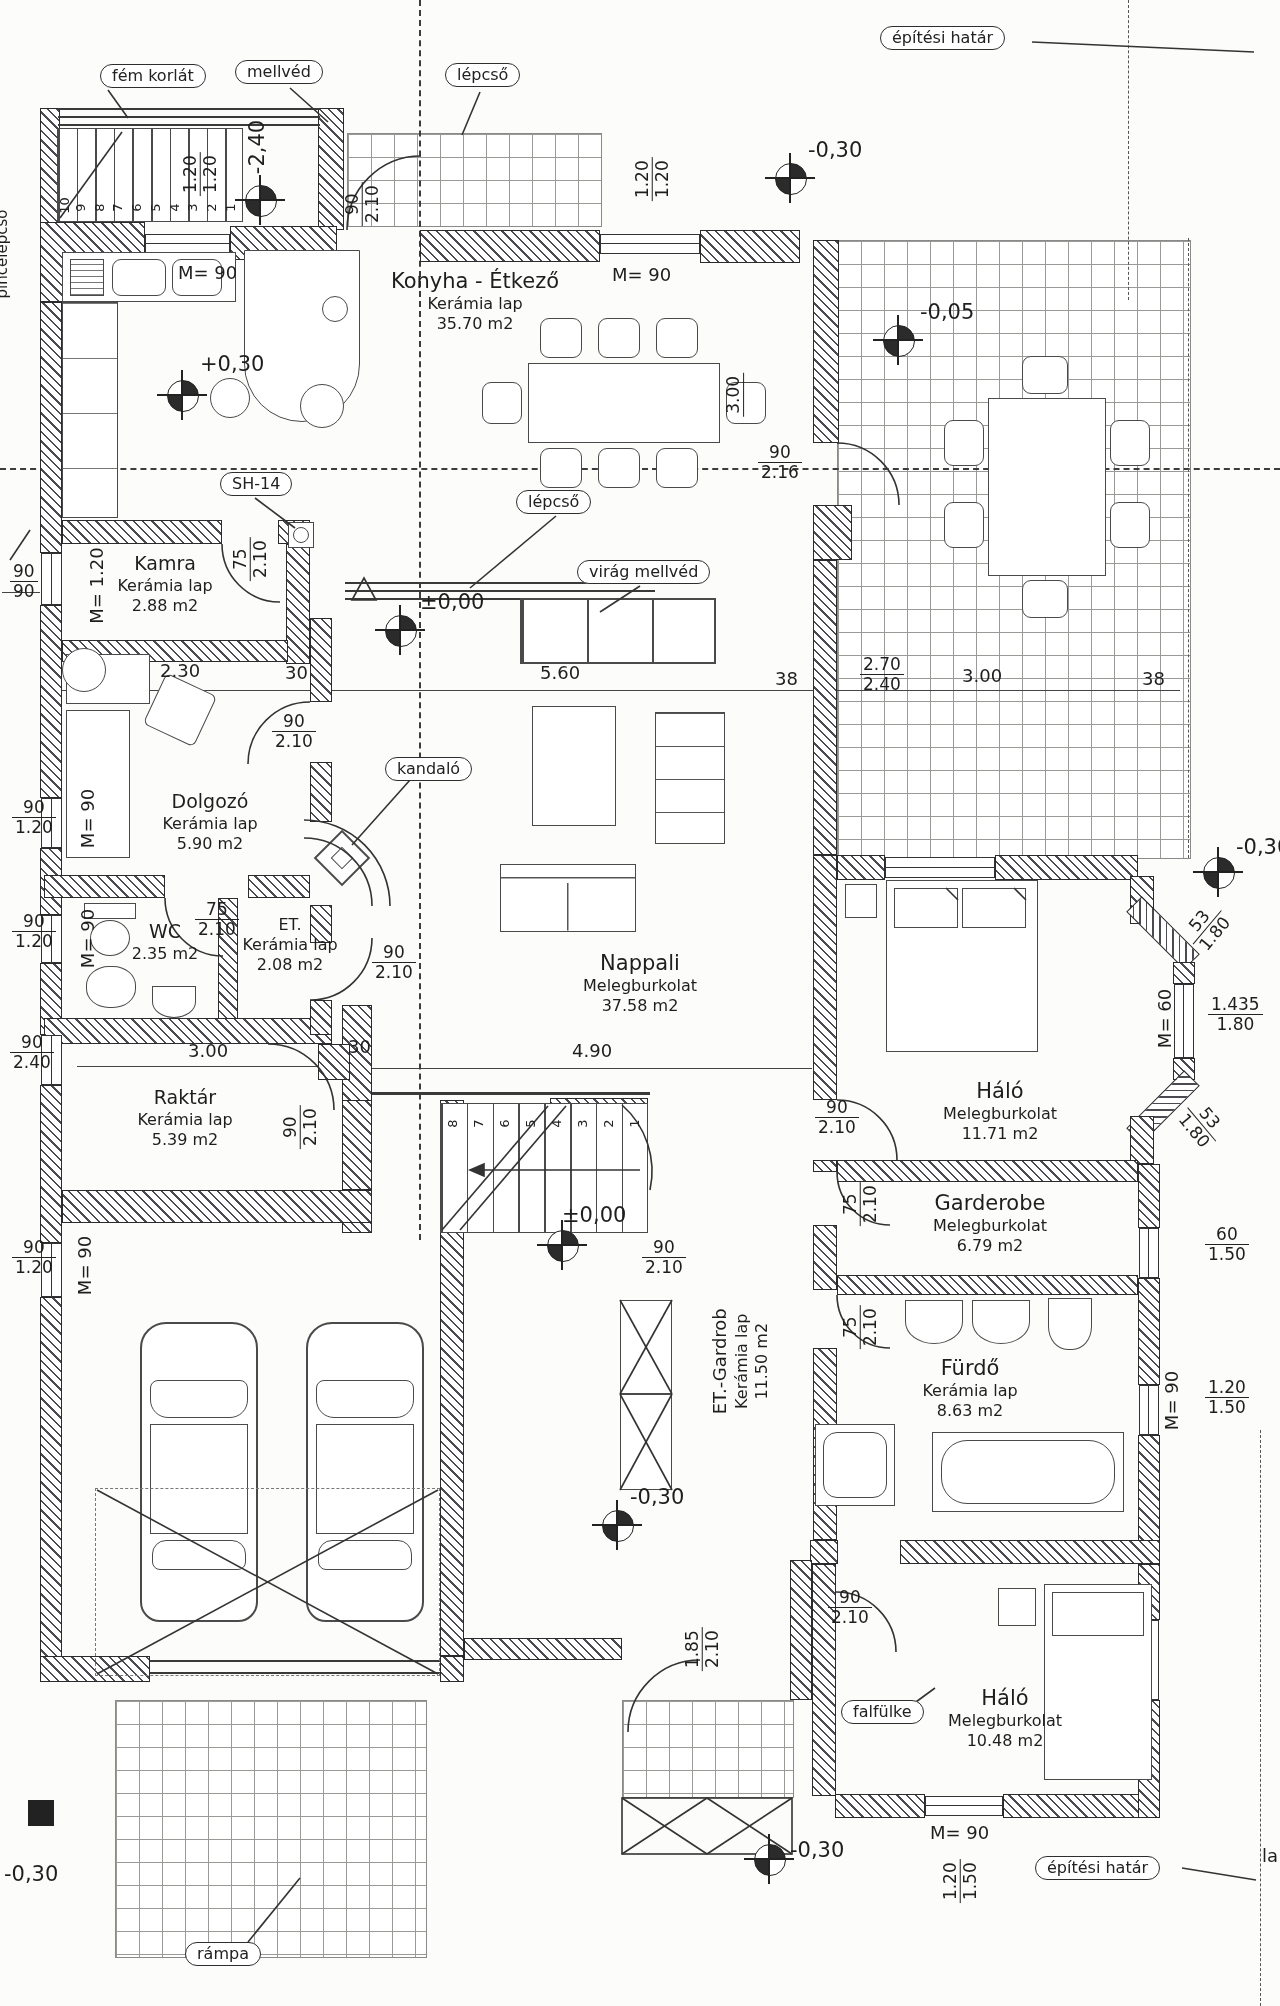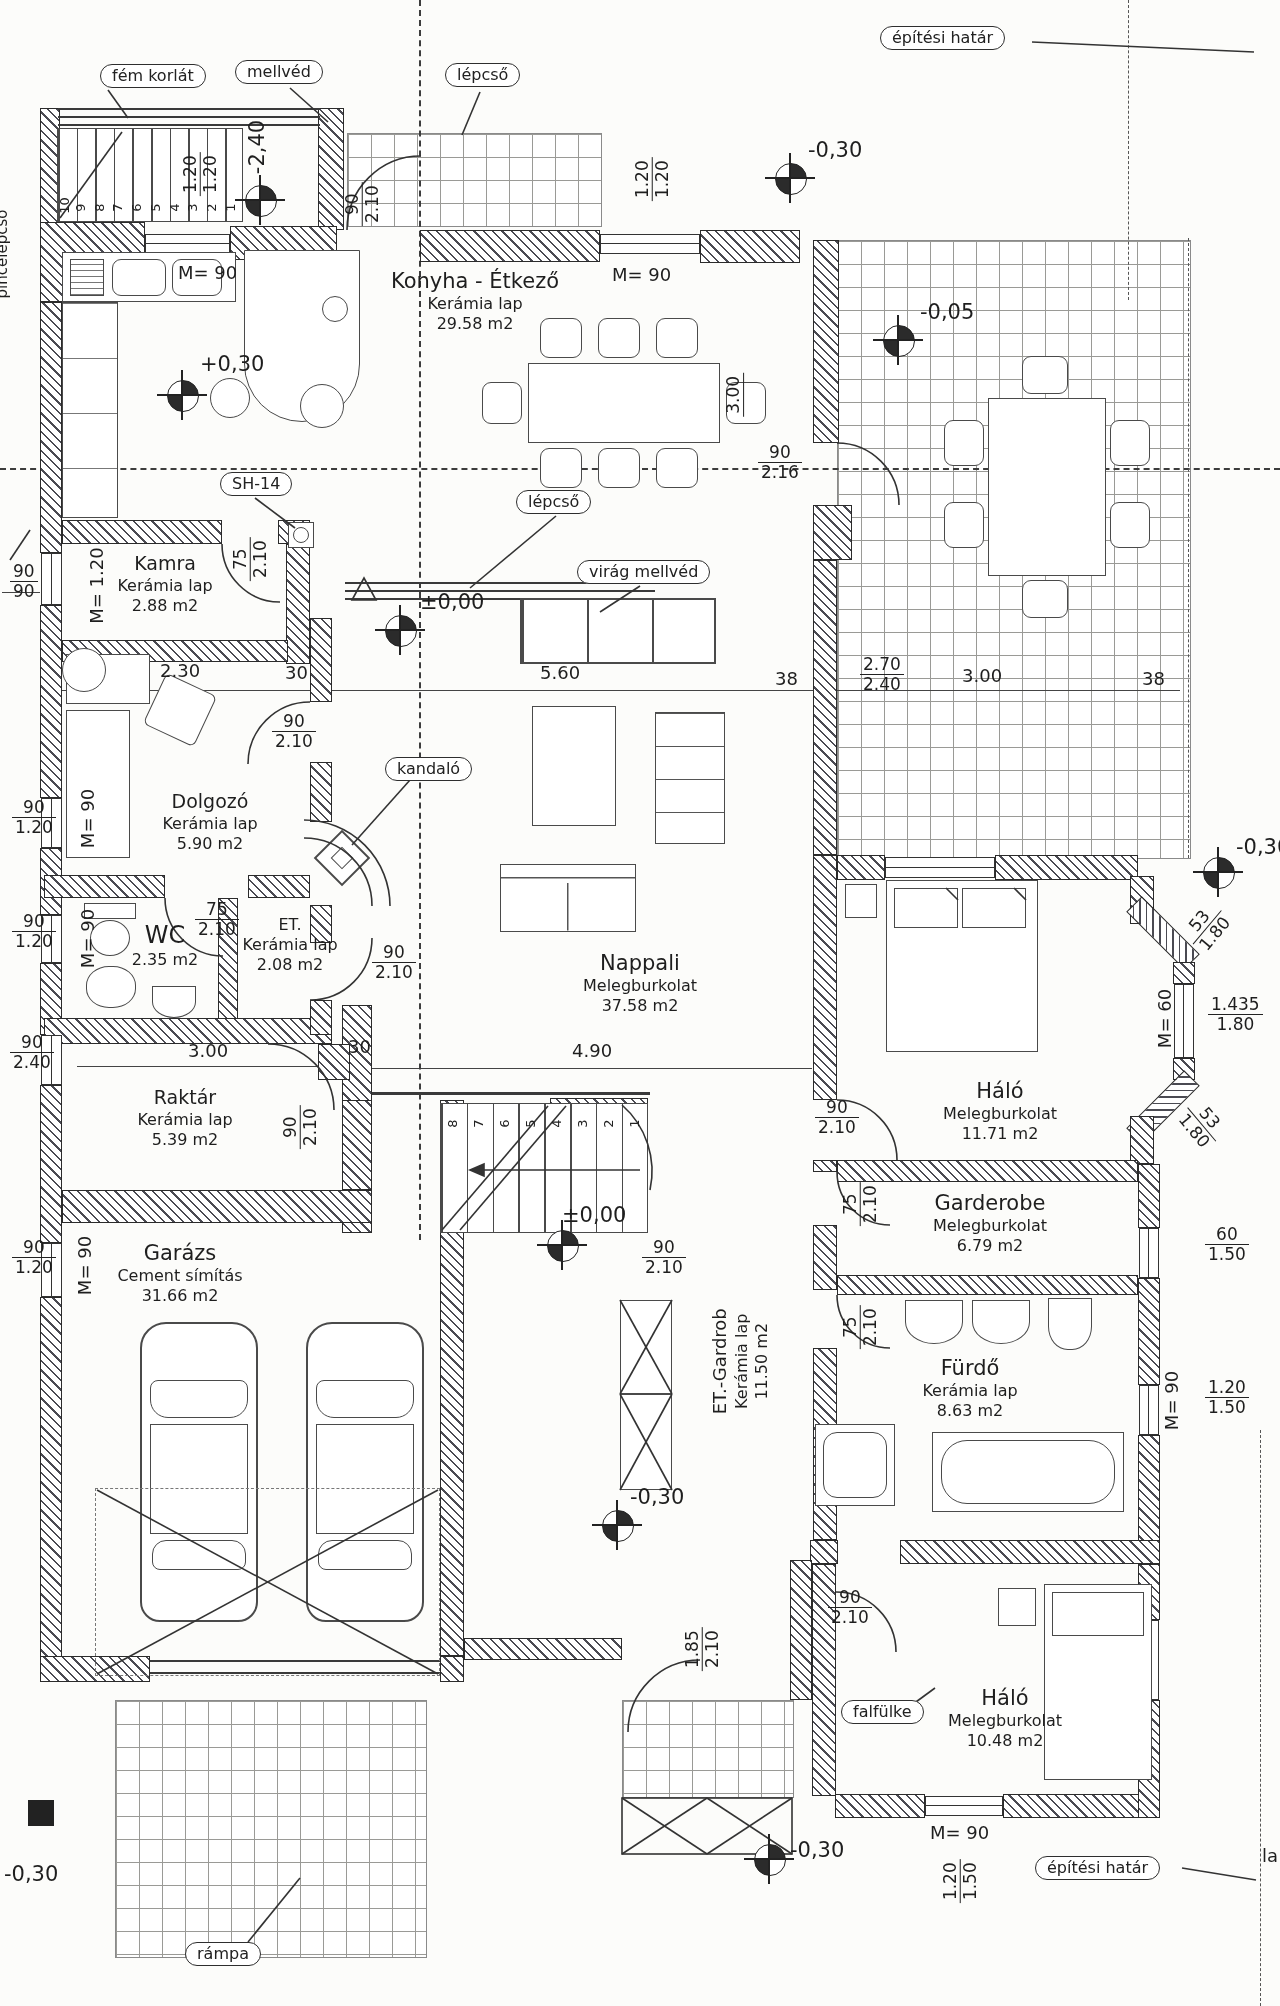--- a/index.html
+++ b/index.html
@@ -197,55 +197,50 @@
   <div class="pill" style="left:385px;top:757px">kandaló</div>
   <div class="pill" style="left:841px;top:1700px">falfülke</div>
   <div class="pill" style="left:185px;top:1942px">rámpa</div>
   <div class="pill" style="left:1035px;top:1856px">építési határ</div>
   <div class="ds" style="left:1262px;top:1845px">la</div>
   <div class="ds rot" style="left:-42px;top:245px;font-size:15px">pincelépcső</div>
 
   <div class="room" style="left:360px;top:268px;width:230px">
     <span class="n">Konyha - Étkező</span>
     <span class="f">Kerámia lap</span>
-    <span class="a">29.58 m2</span>
+    <span class="a">35.70 m2</span>
   </div>
   <div class="room" style="left:90px;top:552px;width:150px">
     <span class="n" style="font-size:19px">Kamra</span>
     <span class="f">Kerámia lap</span>
     <span class="a">2.88 m2</span>
   </div>
   <div class="room" style="left:130px;top:790px;width:160px">
     <span class="n" style="font-size:19px">Dolgozó</span>
     <span class="f">Kerámia lap</span>
     <span class="a">5.90 m2</span>
   </div>
   <div class="room" style="left:130px;top:920px;width:70px">
-    <span class="n" style="font-size:24px">WC</span>
+    <span class="n" style="font-size:19px">WC</span>
     <span class="a">2.35 m2</span>
   </div>
   <div class="room" style="left:235px;top:915px;width:110px">
     <span class="n" style="font-size:16px">ET.</span>
     <span class="f">Kerámia lap</span>
     <span class="a">2.08 m2</span>
   </div>
   <div class="room" style="left:550px;top:950px;width:180px">
     <span class="n">Nappali</span>
     <span class="f">Melegburkolat</span>
     <span class="a">37.58 m2</span>
   </div>
   <div class="room" style="left:110px;top:1086px;width:150px">
     <span class="n" style="font-size:19px">Raktár</span>
     <span class="f">Kerámia lap</span>
     <span class="a">5.39 m2</span>
-  </div>
-  <div class="room" style="left:95px;top:1240px;width:170px">
-    <span class="n">Garázs</span>
-    <span class="f">Cement símítás</span>
-    <span class="a">31.66 m2</span>
   </div>
   <div class="room" style="left:915px;top:1078px;width:170px">
     <span class="n">Háló</span>
     <span class="f">Melegburkolat</span>
     <span class="a">11.71 m2</span>
   </div>
   <div class="room" style="left:890px;top:1190px;width:200px">
     <span class="n">Garderobe</span>
     <span class="f">Melegburkolat</span>
     <span class="a">6.79 m2</span>

